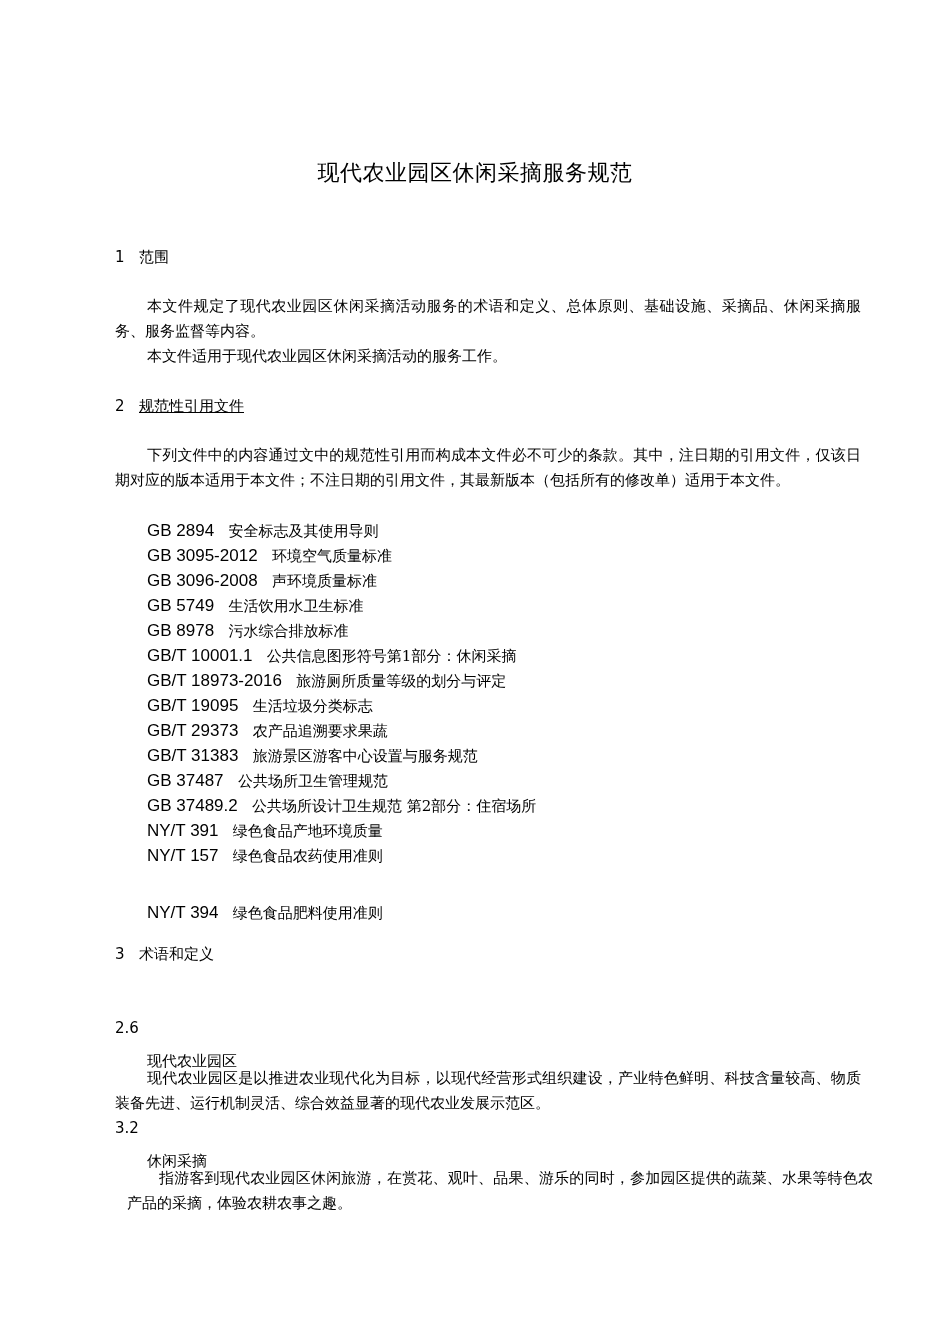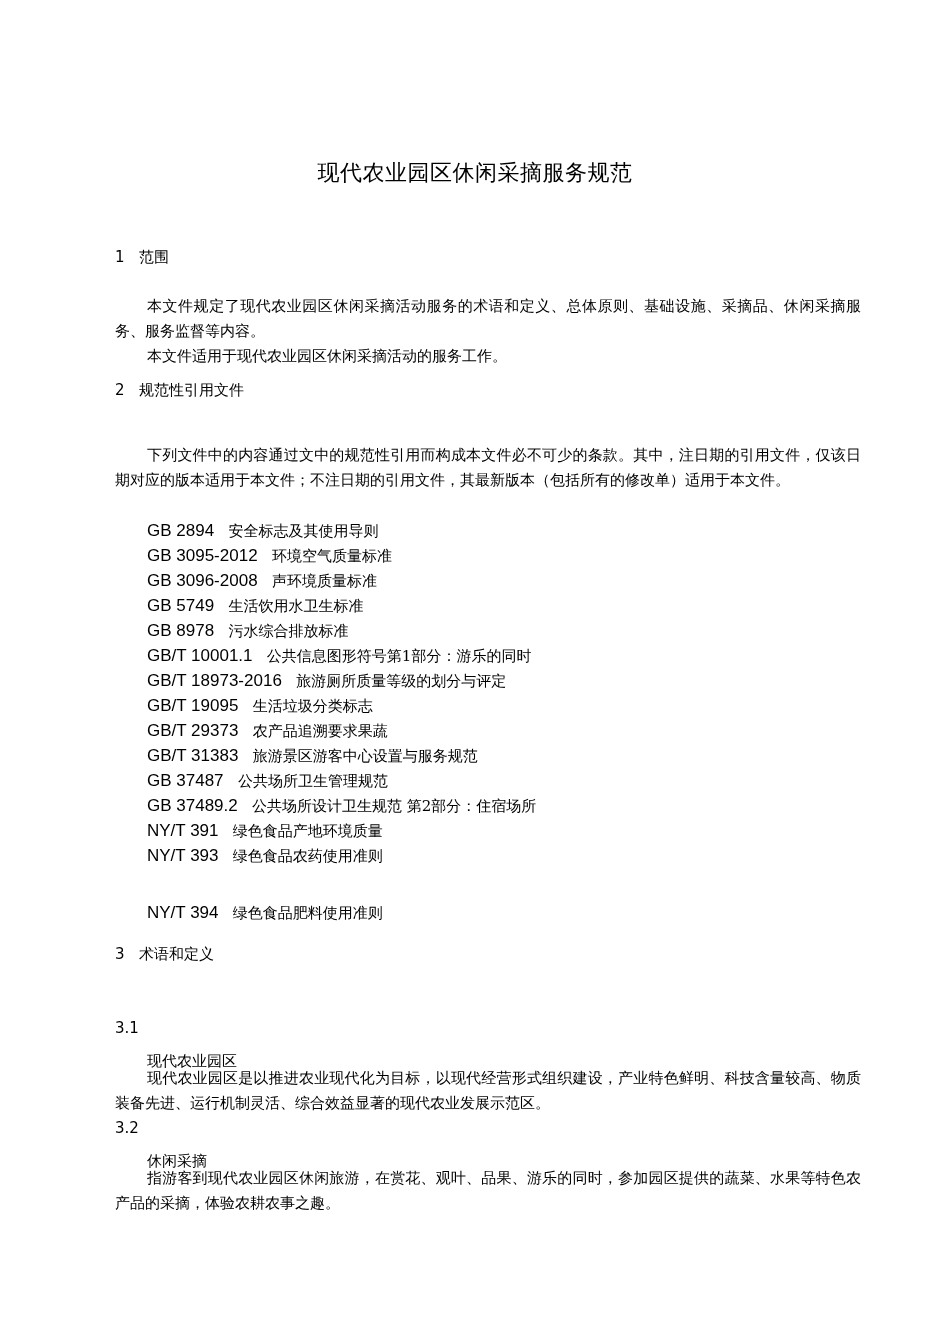--- a/index.html
+++ b/index.html
@@ -24,46 +24,46 @@
 <div class="page">
 
   <div class="title">现代农业园区休闲采摘服务规范</div>
 
   <div class="h1" style="top:248px;">
     <span class="num">1</span><span>范围</span>
   </div>
   <div class="p" style="top:294px;">本文件规定了现代农业园区休闲采摘活动服务的术语和定义、总体原则、基础设施、采摘品、休闲采摘服务、服务监督等内容。</div>
   <div class="p" style="top:344px;">本文件适用于现代农业园区休闲采摘活动的服务工作。</div>
 
-  <div class="h1" style="top:381px;">
+  <div class="h1" style="top:397px;text-decoration:underline;">
     <span class="num">2</span><span>规范性引用文件</span>
   </div>
   <div class="p" style="top:443px;">下列文件中的内容通过文中的规范性引用而构成本文件必不可少的条款。其中，注日期的引用文件，仅该日期对应的版本适用于本文件；不注日期的引用文件，其最新版本（包括所有的修改单）适用于本文件。</div>
 
   <div class="ref" style="top:518px;"><span class="code">GB 2894</span>   <span>安全标志及其使用导则</span></div>
   <div class="ref" style="top:543px;"><span class="code">GB 3095-2012</span>   <span>环境空气质量标准</span></div>
   <div class="ref" style="top:568px;"><span class="code">GB 3096-2008</span>   <span>声环境质量标准</span></div>
   <div class="ref" style="top:593px;"><span class="code">GB 5749</span>   <span>生活饮用水卫生标准</span></div>
   <div class="ref" style="top:618px;"><span class="code">GB 8978</span>   <span>污水综合排放标准</span></div>
-  <div class="ref" style="top:643px;"><span class="code">GB/T 10001.1</span>   <span>公共信息图形符号第1部分：游乐的同时</span></div>
+  <div class="ref" style="top:643px;"><span class="code">GB/T 10001.1</span>   <span>公共信息图形符号第1部分：休闲采摘</span></div>
   <div class="ref" style="top:668px;"><span class="code">GB/T 18973-2016</span>   <span>旅游厕所质量等级的划分与评定</span></div>
   <div class="ref" style="top:693px;"><span class="code">GB/T 19095</span>   <span>生活垃圾分类标志</span></div>
   <div class="ref" style="top:718px;"><span class="code">GB/T 29373</span>   <span>农产品追溯要求果蔬</span></div>
   <div class="ref" style="top:743px;"><span class="code">GB/T 31383</span>   <span>旅游景区游客中心设置与服务规范</span></div>
   <div class="ref" style="top:768px;"><span class="code">GB 37487</span>   <span>公共场所卫生管理规范</span></div>
   <div class="ref" style="top:793px;"><span class="code">GB 37489.2</span>   <span>公共场所设计卫生规范 第2部分：住宿场所</span></div>
   <div class="ref" style="top:818px;"><span class="code">NY/T 391</span>   <span>绿色食品产地环境质量</span></div>
-  <div class="ref" style="top:843px;"><span class="code">NY/T 393</span>   <span>绿色食品农药使用准则</span></div>
+  <div class="ref" style="top:843px;"><span class="code">NY/T 157</span>   <span>绿色食品农药使用准则</span></div>
   <div class="ref" style="top:868px;margin-top:32px;"><span class="code">NY/T 394</span>   <span>绿色食品肥料使用准则</span></div>
 
   <div class="h1" style="top:945px;">
     <span class="num">3</span><span>术语和定义</span>
   </div>
 
-  <div class="termno" style="top:1019px;">3.1</div>
+  <div class="termno" style="top:1019px;">2.6</div>
   <div class="termname" style="top:1044px;">现代农业园区</div>
   <div class="p" style="top:1066px;">现代农业园区是以推进农业现代化为目标，以现代经营形式组织建设，产业特色鲜明、科技含量较高、物质装备先进、运行机制灵活、综合效益显著的现代农业发展示范区。</div>
 
   <div class="termno" style="top:1119px;">3.2</div>
   <div class="termname" style="top:1144px;">休闲采摘</div>
-  <div class="p" style="top:1166px;">指游客到现代农业园区休闲旅游，在赏花、观叶、品果、游乐的同时，参加园区提供的蔬菜、水果等特色农产品的采摘，体验农耕农事之趣。</div>
+  <div class="p" style="top:1166px;margin-left:12px;">指游客到现代农业园区休闲旅游，在赏花、观叶、品果、游乐的同时，参加园区提供的蔬菜、水果等特色农产品的采摘，体验农耕农事之趣。</div>
 
 </div>
 
 </body></html>

